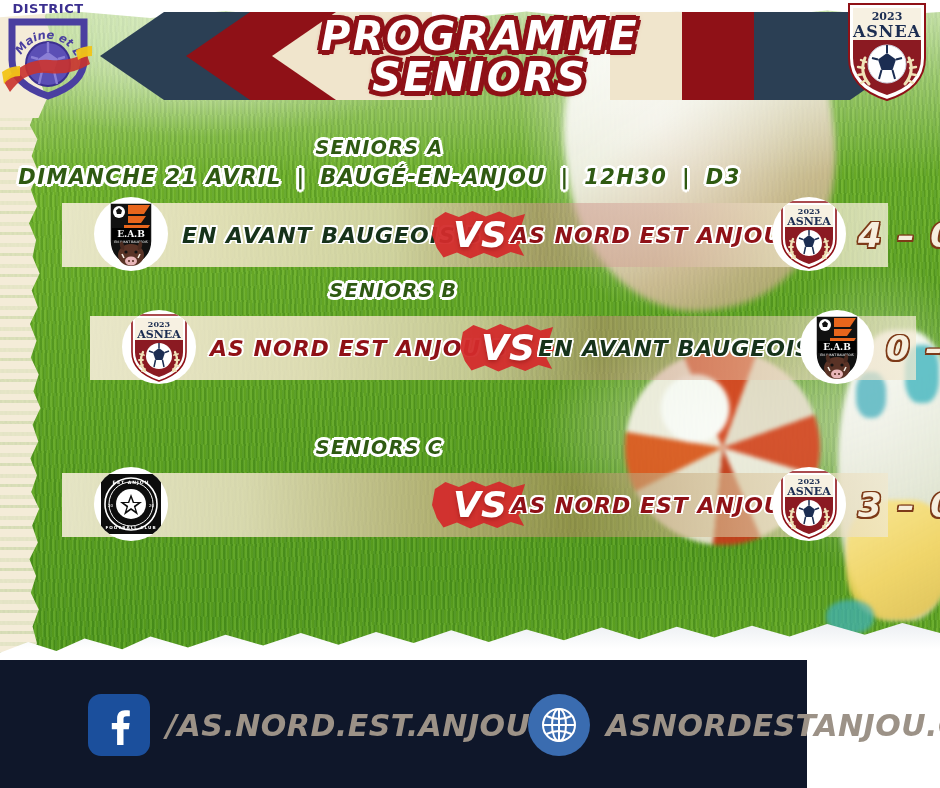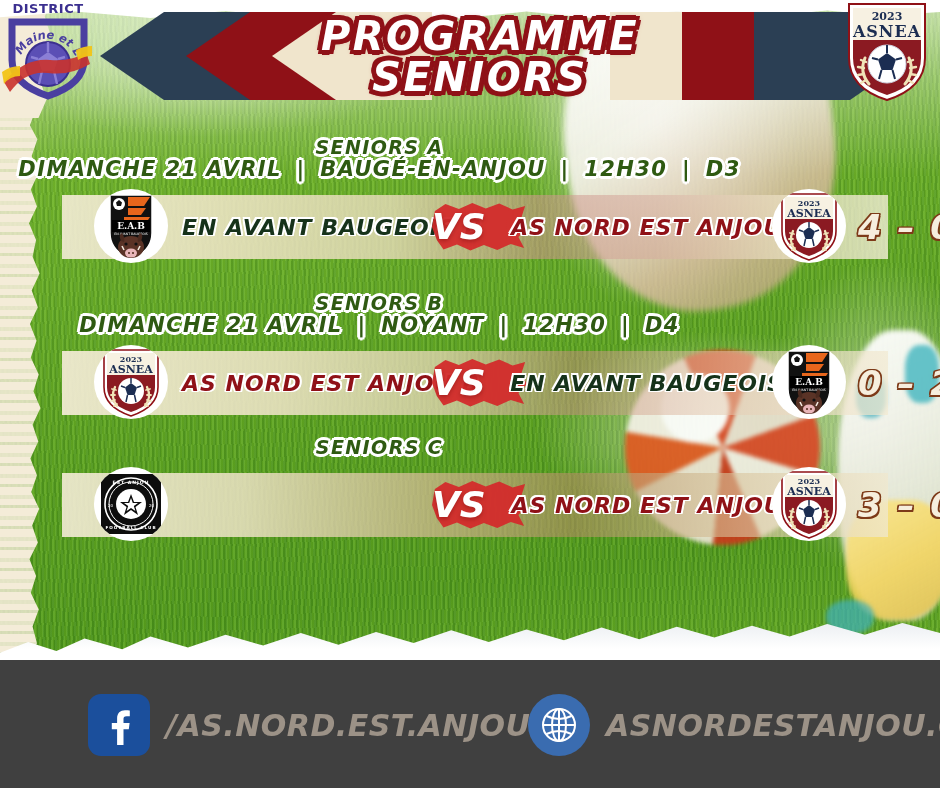--- a/index.html
+++ b/index.html
@@ -143,38 +143,38 @@
   }
 
   
   .asnea-header {
     position:absolute; right:5px; top:-4px; width:96px; height:108px;
   }
 
   
   .block { position:absolute; left:0; width:759px; }
   .block-1 { top:138px; }
-  .block-2 { top:294px; }
+  .block-2 { top:281px;padding-left:28px; }
   .block-3 { top:438px; }
 
   .cat-line, .info-line {
     text-align:center;
     font-family:"DejaVu Sans", sans-serif;
     font-weight:bold;
     font-style:italic;
     color:#2f5a12;
     letter-spacing:1.4px;
     line-height:1.05;
     text-shadow:
       -2px 0 0 #ffffff, 2px 0 0 #ffffff, 0 -2px 0 #ffffff, 0 2px 0 #ffffff,
       -2px -2px 0 #ffffff, 2px -2px 0 #ffffff, -2px 2px 0 #ffffff, 2px 2px 0 #ffffff,
       -3px 0 0 #ffffff, 3px 0 0 #ffffff, 0 -3px 0 #ffffff, 0 3px 0 #ffffff;
   }
   .cat-line  { font-size:19px; }
-  .info-line { font-size:21px; }
+  .info-line { font-size:21px; margin-top:8px; }
   .info-sep { display:inline-block; padding:0 6px; }
 
   
   .row {
     position:relative;
     margin-top:11px;
     height:72px;
   }
   .band {
     position:absolute; left:62px; top:4px; width:826px; height:64px;
@@ -236,21 +236,21 @@
   .t-red {
     color:#8f1117;
     text-shadow:
       -1.6px 0 0 #ffffff, 1.6px 0 0 #ffffff, 0 -1.6px 0 #ffffff, 0 1.6px 0 #ffffff,
       -1.6px -1.6px 0 #ffffff, 1.6px -1.6px 0 #ffffff, -1.6px 1.6px 0 #ffffff, 1.6px 1.6px 0 #ffffff;
   }
 
   .vs-wrap {
     position:absolute; left:432px; top:50%; transform:translateY(-50%);
     width:96px; height:62px;
-    display:flex; align-items:center; justify-content:flex-start;
+    display:flex; align-items:center; justify-content:center;
   }
   .vs-brush {
     position:absolute; left:0; top:6px; width:96px; height:50px;
     background:#d32b2b;
     clip-path:polygon(3% 18%, 14% 4%, 28% 14%, 42% 2%, 56% 13%, 70% 3%, 84% 15%, 97% 8%,
       93% 32%, 99% 52%, 90% 70%, 96% 92%, 82% 84%, 68% 96%, 54% 86%, 40% 97%,
       26% 85%, 12% 95%, 5% 76%, 0% 50%);
     opacity:.95;
   }
   .vs-text {
@@ -288,22 +288,22 @@
   .torn-bottom-shadow {
     position:absolute; left:0; top:615px; width:940px; height:90px;
     background:linear-gradient(180deg, rgba(140,160,180,.22) 0%, rgba(255,255,255,0) 38%);
     clip-path:polygon(
       0% 42%, 3% 30%, 6% 40%, 9% 26%, 13% 38%, 16% 24%, 20% 36%, 24% 22%,
       28% 34%, 32% 20%, 36% 33%, 40% 19%, 44% 31%, 48% 17%, 52% 30%, 56% 16%,
       60% 28%, 64% 14%, 68% 27%, 72% 13%, 76% 25%, 80% 12%, 84% 24%, 88% 10%,
       92% 22%, 96% 9%, 100% 20%, 100% 100%, 0% 100%);
   }
   .footer {
-    position:absolute; left:0; top:660px; width:940px; height:128px;
-    background:#404040;
+    position:absolute; left:0; top:660px; width:807px; height:128px;
+    background:#0f172a;
   }
   .fb-item {
     position:absolute; left:88px; top:34px;
     display:flex; align-items:center; gap:16px;
   }
   .web-item {
     position:absolute; left:528px; top:34px;
     display:flex; align-items:center; gap:16px;
   }
   .fb-icon {
@@ -453,29 +453,20 @@
           <path d="M22 45 l-4 -1 M21 50 l-4 0 M21 55 l-4 1 M23 59 l-3 2
                    M52 45 l4 -1 M53 50 l4 0 M53 55 l4 1 M51 59 l3 2" stroke="#f0e3b8" stroke-width="1.8" stroke-linecap="round"></path>
         </svg>
       </div>
       <div class="score">4 – 0</div>
     </div>
   </div>
 
   <div class="block block-2">
     <div class="cat-line">SENIORS B</div>
-    <div class="info-line">
-      <span>DIMANCHE 21 AVRIL</span>
-      <span class="info-sep">|</span>
-      <span>NOYANT</span>
-      <span class="info-sep">|</span>
-      <span>12H30</span>
-      <span class="info-sep">|</span>
-      <span>D4</span>
-    </div>
     <div class="row">
       <div class="band band-2"></div>
       <div class="logo-badge logo-home">
         <svg viewBox="0 0 74 74" width="74" height="74">
           <path d="M10 5 H64 V42 Q64 62 37 71 Q10 62 10 42 Z" fill="#ffffff" stroke="#8f1117" stroke-width="1.6"></path>
           <path d="M13 8 H61 V30 H13 Z" fill="#f7f1e2"></path>
           <path d="M13 30 H61 V42 Q61 59 37 67 Q13 59 13 42 Z" fill="#8b1a22"></path>
           <text x="37" y="17" text-anchor="middle" font-family="DejaVu Serif, serif" font-size="8" font-weight="bold" fill="#1b2d52">2023</text>
           <text x="37" y="28" text-anchor="middle" font-family="DejaVu Serif, serif" font-size="11" font-weight="bold" fill="#1b2d52">ASNEA</text>
           <circle cx="37" cy="46" r="13" fill="#ffffff"></circle>

